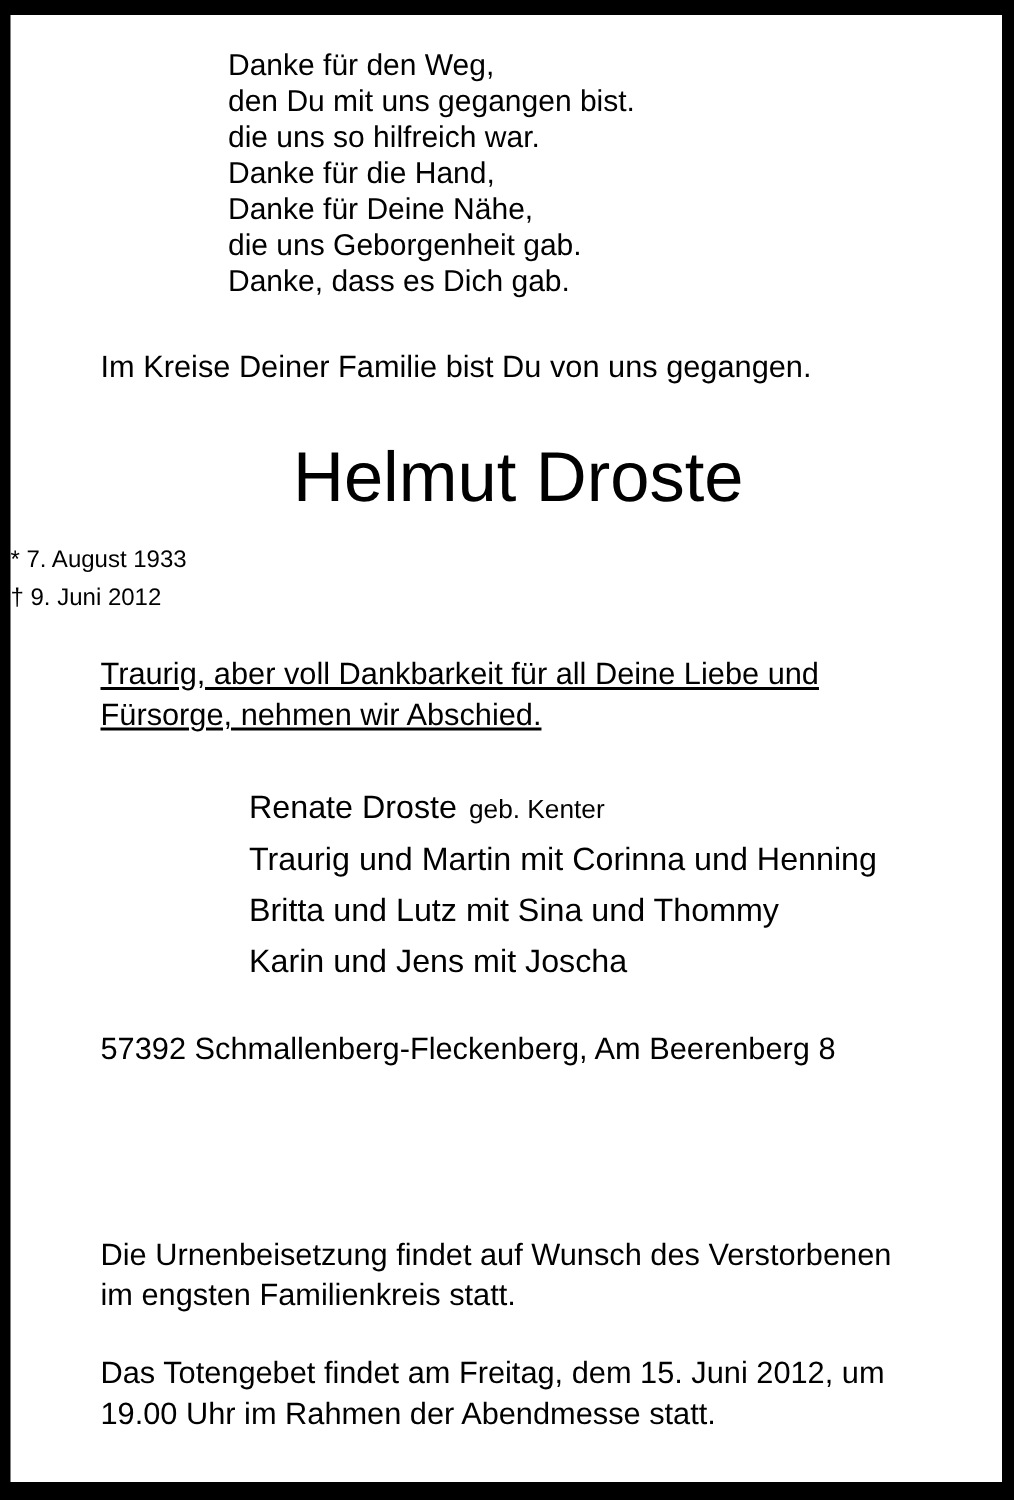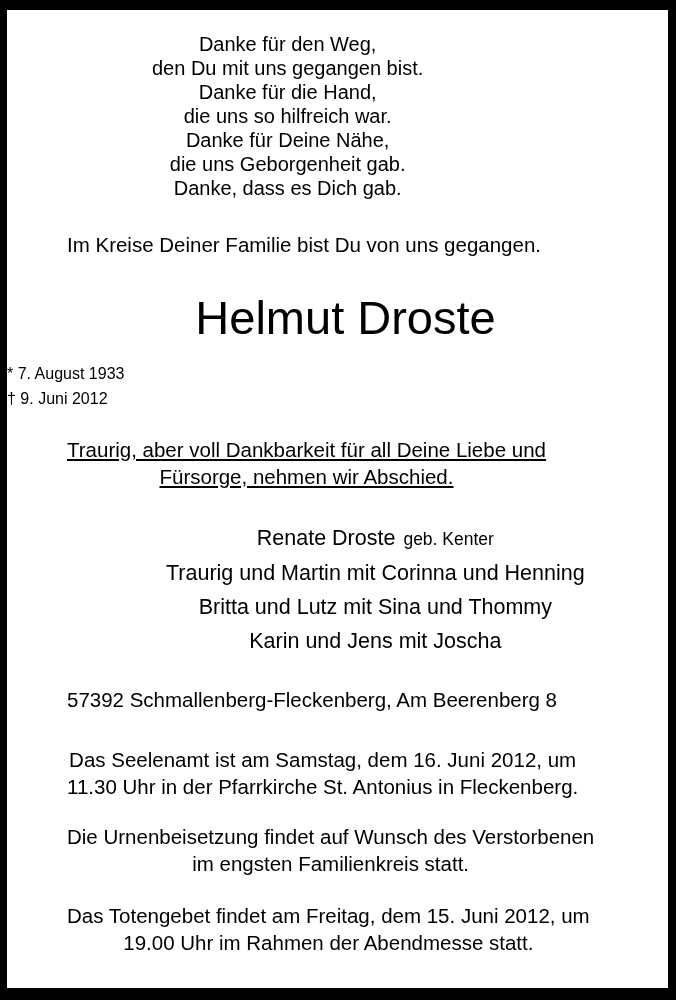--- a/index.html
+++ b/index.html
@@ -13,21 +13,21 @@
   .page-frame {
     position: relative;
     width: 676px; height: 1000px;
     background: #000000;
   }
   .notice-card {
     position: absolute;
     left: 7px; top: 10px; right: 8px; bottom: 12px;
     background: #ffffff;
   }
-  .block { position: absolute; white-space: nowrap; text-align: center; }
+  .block { position: absolute; white-space: nowrap; }
 
   .poem {
     left: 145px; top: 22px;
     font-size: 20px; line-height: 24px;
   }
   .intro {
     left: 60px; top: 221px;
     font-size: 20.5px; line-height: 27px;
   }
   .deceased-name {
@@ -72,22 +72,22 @@
 </style>
 </head>
 <body>
 
 <div class="page-frame">
   <div class="notice-card">
 
     <div class="block poem">
       <div>Danke für den Weg,</div>
       <div>den Du mit uns gegangen bist.</div>
+      <div>die uns so hilfreich war.</div>
       <div>Danke für die Hand,</div>
-      <div>die uns so hilfreich war.</div>
       <div>Danke für Deine Nähe,</div>
       <div>die uns Geborgenheit gab.</div>
       <div>Danke, dass es Dich gab.</div>
     </div>
 
     <div class="block intro">Im Kreise Deiner Familie bist Du von uns gegangen.</div>
 
     <div class="block deceased-name">Helmut Droste</div>
 
     <div class="block dates">
@@ -102,24 +102,20 @@
 
     <div class="block family">
       <div><span>Renate Droste</span><span class="suffix">geb. Kenter</span></div>
       <div><span>Traurig und Martin mit Corinna und Henning</span></div>
       <div><span>Britta und Lutz mit Sina und Thommy</span></div>
       <div><span>Karin und Jens mit Joscha</span></div>
     </div>
 
     <div class="block address">57392 Schmallenberg-Fleckenberg, Am Beerenberg 8</div>
 
-    <div class="block service">
-      <div>Das Seelenamt ist am Samstag, dem 16. Juni 2012, um</div>
-      <div>11.30 Uhr in der Pfarrkirche St. Antonius in Fleckenberg.</div>
-    </div>
 
     <div class="block burial">
       <div>Die Urnenbeisetzung findet auf Wunsch des Verstorbenen</div>
       <div>im engsten Familienkreis statt.</div>
     </div>
 
     <div class="block prayer">
       <div>Das Totengebet findet am Freitag, dem 15. Juni 2012, um</div>
       <div>19.00 Uhr im Rahmen der Abendmesse statt.</div>
     </div>

